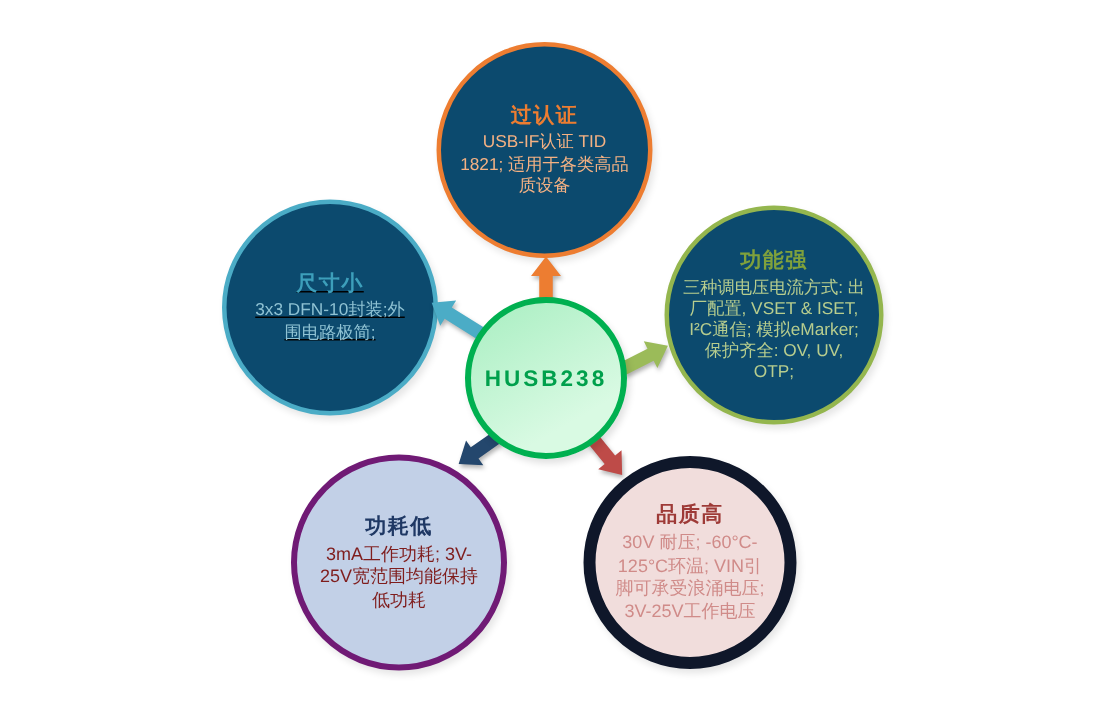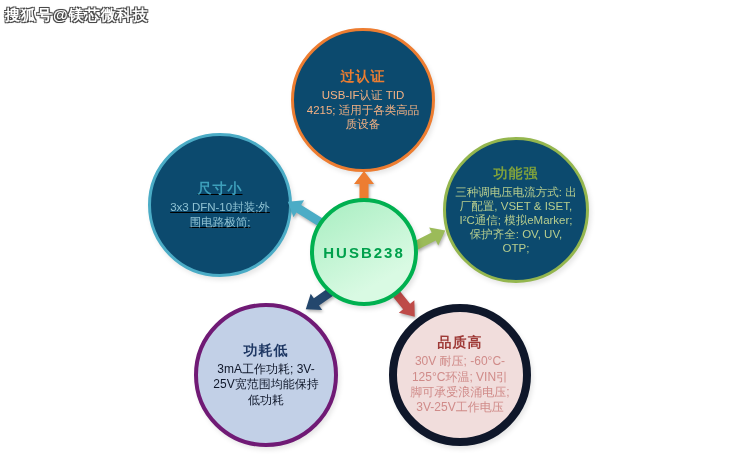--- a/index.html
+++ b/index.html
@@ -40,21 +40,21 @@
   .b-func{left:443px;top:137px;width:146px;height:146px;border:3px solid #94B64E;background:#0c4a6e;padding:0 9px;}
   .b-func .title{color:#7FA13C;}
   .b-func .body{color:#B7CD8E;font-size:11.5px;line-height:1.22;}
   
   .b-size{left:148px;top:133px;width:144px;height:144px;border:3px solid #4BACC6;background:#0c4a6e;padding:0 14px;text-decoration:underline;}
   .b-size .title{color:#3D9FBB;}
   .b-size .body{color:#8FC2D3;}
   
   .b-power{left:194px;top:303px;width:144px;height:144px;border:4px solid #701a75;background:#C2D0E7;padding:0 10px;}
   .b-power .title{color:#1F3864;}
-  .b-power .body{color:#0f172a;font-size:12px;}
+  .b-power .body{color:#7f1d1d;font-size:12px;}
   
   .b-qual{left:389px;top:304px;width:142px;height:142px;border:8px solid #0f172a;background:#F1DDDC;padding:0 10px;}
   .b-qual .title{color:#9E3A37;}
   .b-qual .body{color:#D08B89;font-size:12px;}
   
   .b-center{
     left:310px;top:198px;width:108px;height:108px;
     border:4px solid #00B050;
     background:linear-gradient(150deg,#A8EEC1 0%,#D9FAE3 75%);
     box-shadow:2px 3px 5px rgba(0,0,0,0.12);
@@ -62,21 +62,20 @@
   }
   .b-center .chip{font-size:15px;font-weight:bold;color:#00A04C;letter-spacing:2px;}
   .arrows{position:absolute;left:0;top:0;z-index:1;pointer-events:none;}
   .arrow-shadow{filter:drop-shadow(1.5px 2px 1.5px rgba(0,0,0,0.30));}
 </style>
 </head>
 <body>
 
 <div class="canvas">
 
-  <div class="watermark">搜狐号@镁芯微科技</div>
 
   <svg class="arrows" width="737" height="476" viewBox="0 0 737 476">
     <g class="arrow-shadow">
 
       <g transform="translate(364,201) rotate(-90)">
         <polygon points="0,-4.5 17,-4.5 17,-10 30,0 17,10 17,4.5 0,4.5" fill="#ED7D31"></polygon>
       </g>
 
       <g transform="translate(415,246) rotate(-27)">
         <polygon points="0,-4.5 21,-4.5 21,-10 34,0 21,10 21,4.5 0,4.5" fill="#9BBB59"></polygon>
@@ -91,21 +90,21 @@
       </g>
 
       <g transform="translate(394,291) rotate(51)">
         <polygon points="0,-4.5 20,-4.5 20,-10 33,0 20,10 20,4.5 0,4.5" fill="#BE4B48"></polygon>
       </g>
     </g>
   </svg>
 
   <div class="bubble b-cert">
     <div class="title">过认证</div>
-    <div class="body">USB-IF认证 TID 4215; 适用于各类高品质设备</div>
+    <div class="body">USB-IF认证 TID 1821; 适用于各类高品质设备</div>
   </div>
 
   <div class="bubble b-func">
     <div class="title">功能强</div>
     <div class="body">三种调电压电流方式: 出厂配置, VSET &amp; ISET, I²C通信; 模拟eMarker; 保护齐全: OV, UV, OTP;</div>
   </div>
 
   <div class="bubble b-size">
     <div class="title">尺寸小</div>
     <div class="body">3x3 DFN-10封装;外围电路极简;</div>

